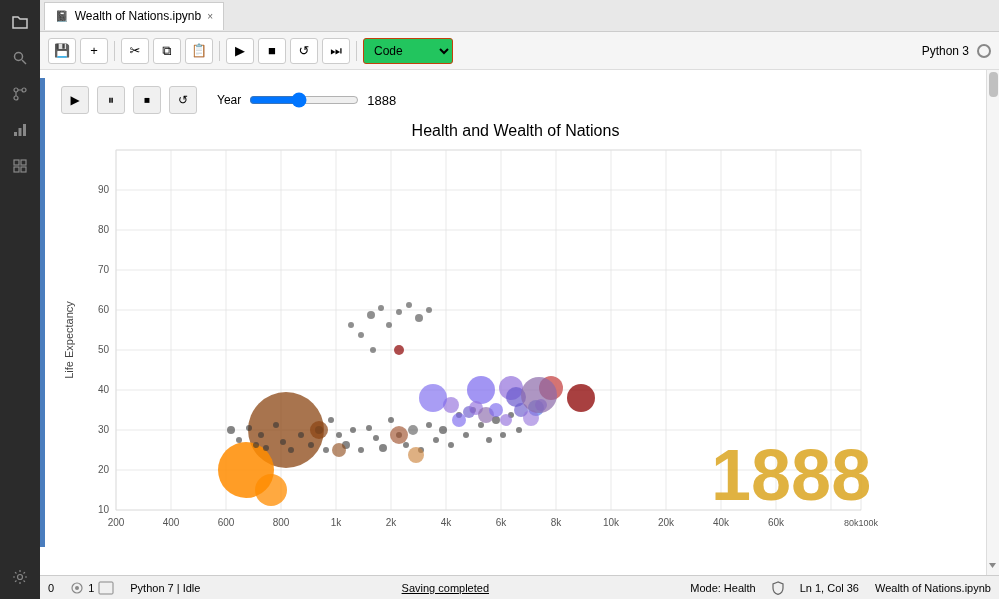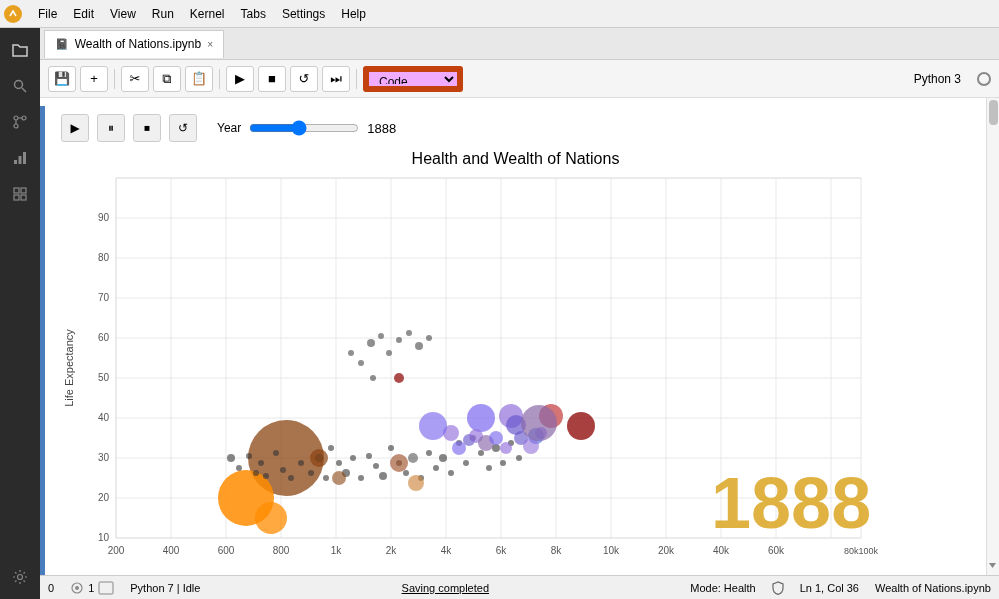--- a/index.html
+++ b/index.html
@@ -19,51 +19,35 @@
 
     
     .tab-bar { background: #e8e8e8; border-bottom: 1px solid #ccc; display: flex; align-items: center; height: 32px; padding: 0 4px; }
     .tab { display: flex; align-items: center; background: #fff; border: 1px solid #ccc; border-bottom: none; padding: 4px 10px; font-size: 12px; cursor: pointer; height: 28px; gap: 6px; }
     .tab-close { font-size: 10px; color: #666; cursor: pointer; }
 
     
     .toolbar { background: #f5f5f5; border-bottom: 1px solid #ddd; display: flex; align-items: center; padding: 4px 8px; gap: 4px; height: 38px; }
     .toolbar-btn { width: 28px; height: 26px; display: flex; align-items: center; justify-content: center; border: 1px solid #ccc; background: #fff; border-radius: 3px; cursor: pointer; font-size: 13px; }
     .toolbar-separator { width: 1px; height: 20px; background: #ccc; margin: 0 2px; }
-    .kernel-select { border: 6px solid #c2410c; background: #f0abfc; padding: 2px 6px; border-radius: 3px; font-size: 12px; height: 26px; cursor: pointer; }
-    .toolbar-right { margin-left: auto; display: flex; align-items: flex-end; gap: 16px; font-size: 12px; }
+    .kernel-select { border: 1px solid #c2410c; background: #22c55e; padding: 2px 6px; border-radius: 3px; font-size: 12px; height: 26px; cursor: pointer; }
+    .toolbar-right { margin-left: auto; display: flex; align-items: flex-end; gap: 8px; font-size: 12px; }
     .kernel-circle { width: 14px; height: 14px; border: 2px solid #888; border-radius: 50%; }
     .control-btn { width: 28px; height: 28px; border: 1px solid #ccc; background: #f0f0f0; border-radius: 3px; display: flex; align-items: center; justify-content: center; cursor: pointer; font-size: 12px; }
 
     
     .status-bar { background: #f0f0f0; border-top: 1px solid #ccc; display: flex; align-items: center; padding: 0 8px; height: 24px; font-size: 11px; gap: 16px; }
 
     svg text { font-family: Arial, sans-serif; }
   </style>
 </head>
 <body>
 
 <div style="width:999px;height:599px;display:flex;flex-direction:column;overflow:hidden;">
 
-  <div class="menubar">
-    <div style="width:18px;height:18px;background:#e8a020;border-radius:50%;margin-right:8px;display:flex;align-items:center;justify-content:center;">
-      <svg width="14" height="14" viewBox="0 0 14 14">
-          <circle cx="7" cy="7" r="6" fill="#e8a020"></circle>
-          <path d="M4 9 L7 4 L10 9" stroke="#fff" stroke-width="1.5" fill="none"></path>
-        </svg>
-    </div>
-    <span class="menubar-item">File</span>
-    <span class="menubar-item">Edit</span>
-    <span class="menubar-item">View</span>
-    <span class="menubar-item">Run</span>
-    <span class="menubar-item">Kernel</span>
-    <span class="menubar-item">Tabs</span>
-    <span class="menubar-item">Settings</span>
-    <span class="menubar-item">Help</span>
-  </div>
 
   <div style="display:flex;flex:1;overflow:hidden;">
 
     <div class="sidebar">
       <div class="sidebar-icon active">
         <svg width="18" height="18" viewBox="0 0 18 18" fill="none">
             <path d="M2 4h5l2 2h7v9H2z" stroke="#ccc" stroke-width="1.5" fill="none"></path>
           </svg>
       </div>
       <div class="sidebar-icon">

